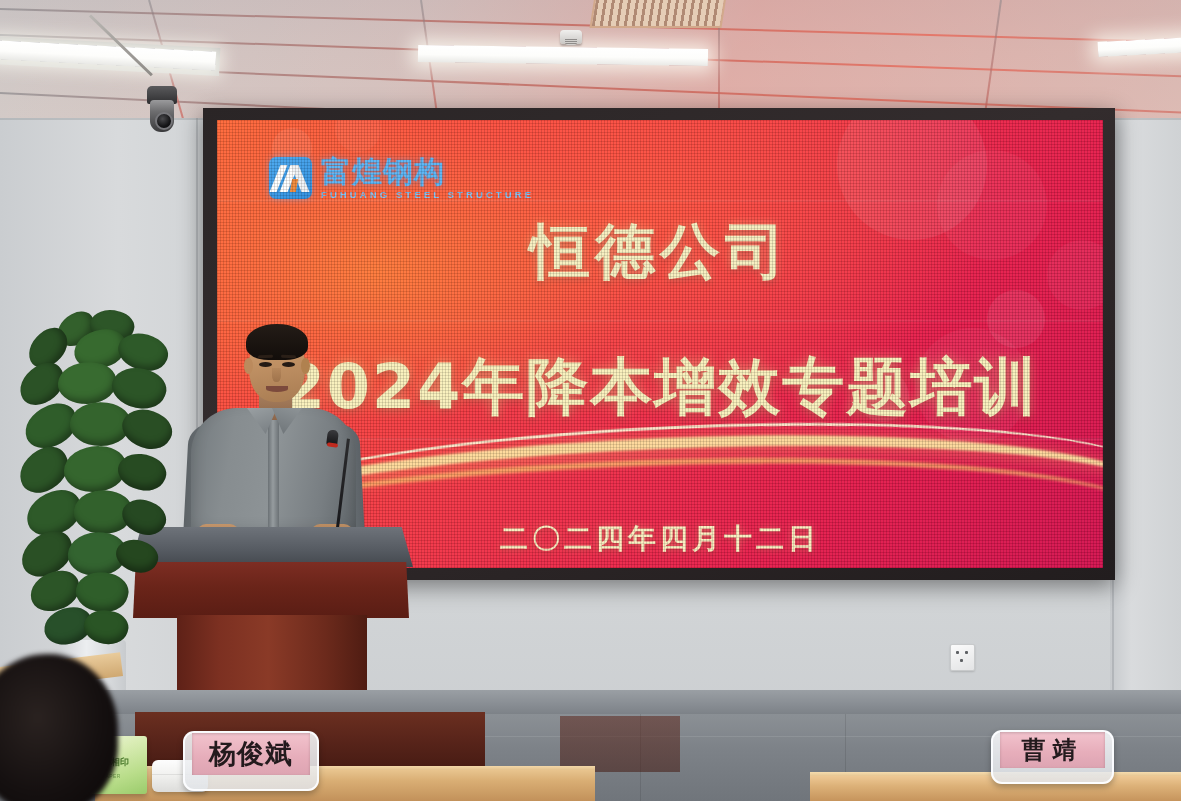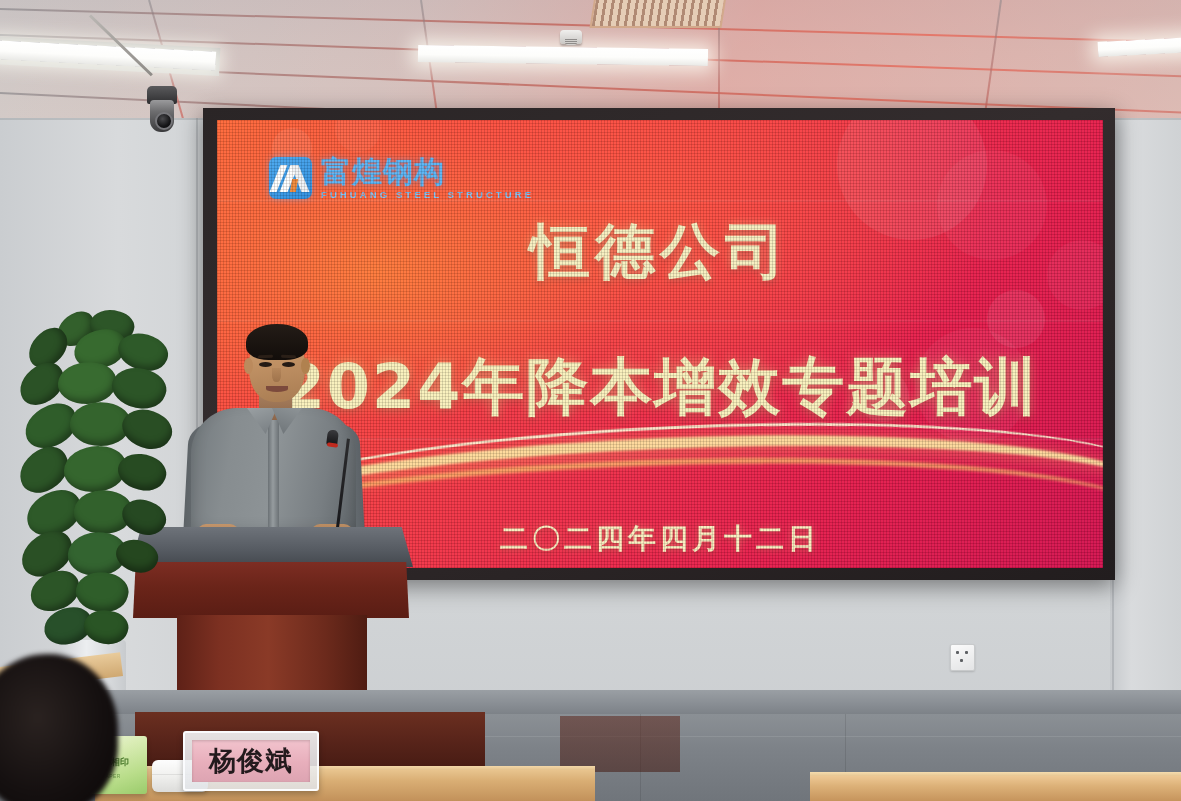--- a/index.html
+++ b/index.html
@@ -347,23 +347,23 @@
     position:absolute;left:560px;top:716px;width:120px;height:56px;
     background:linear-gradient(180deg,#5c271c,#441a12);
     opacity:.55;
   }
 
   
   .plate{
     position:absolute;
     background:linear-gradient(180deg,rgba(245,246,248,.9) 0%,rgba(226,229,233,.85) 100%);
     border:2px solid rgba(252,253,255,.95);
-    border-radius:3px;
+    border-radius:11px;
     box-shadow:0 3px 6px rgba(0,0,0,.28);
-    display:flex;align-items:center;justify-content:center;
+    display:flex;align-items:flex-start;justify-content:center;
   }
   .plate-inner{
     width:calc(100% - 14px);height:calc(100% - 14px);
     background:linear-gradient(180deg,#f2c3cd 0%,#e7aebb 55%,#dda4b2 100%);
     display:flex;align-items:center;justify-content:center;
     box-shadow:inset 0 1px 3px rgba(0,0,0,.18);
   }
   .plate-name{
     font-family:"DejaVu Sans",sans-serif;
     font-weight:bold;color:#231a1d;
@@ -604,16 +604,21 @@
     <span class="tissue-sub">TISSUE PAPER</span>
   </div>
   <div class="towel"></div>
 
   <div class="plate plate-left">
     <div class="plate-inner">
       <span class="plate-name">杨俊斌</span>
     </div>
   </div>
 
+  <div class="plate plate-right">
+    <div class="plate-inner">
+      <span class="plate-name">曹靖</span>
+    </div>
+  </div>
 
   <div class="fg-head"></div>
 
 </div>
 
 </body></html>

